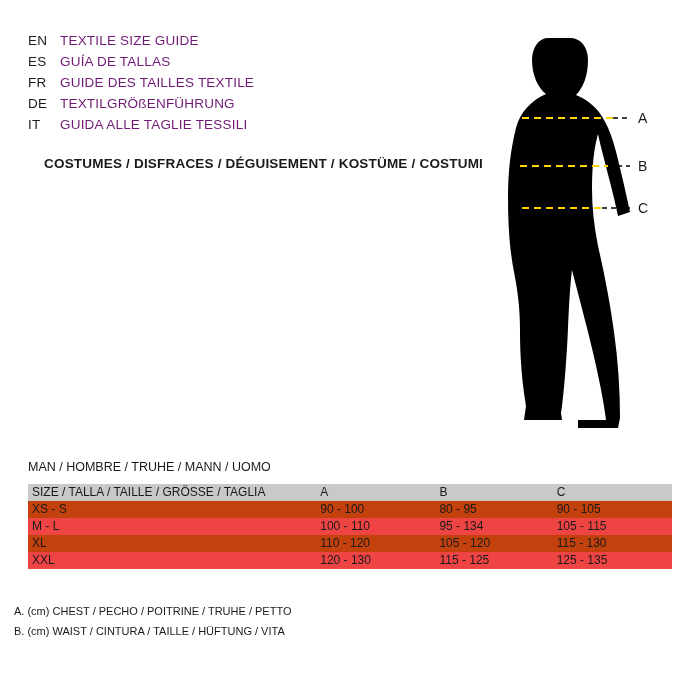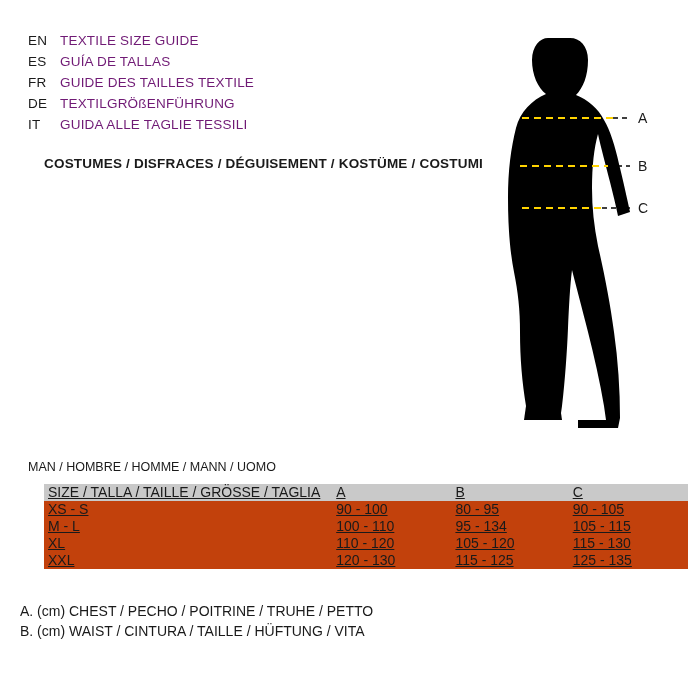--- a/index.html
+++ b/index.html
@@ -70,56 +70,55 @@
   .section-title {
     position: absolute;
     left: 28px;
     top: 460px;
     font-size: 12.5px;
     color: #1a1a1a;
     white-space: nowrap;
   }
   table.size-table {
     position: absolute;
-    left: 44px;
+    left: 28px;
     top: 484px;
     width: 644px;
     border-collapse: collapse;
-    font-size: 14px;
-    color: #1a1a1a;
-    text-decoration: underline;
+    font-size: 12px;
+    color: #1a1a1a;
   }
   table.size-table th,
   table.size-table td {
     padding: 0;
     height: 17px;
     line-height: 17px;
     font-weight: normal;
     text-align: left;
   }
   table.size-table thead tr {
     background: #c9c9c9;
   }
   table.size-table tbody tr.odd {
     background: #c2410c;
   }
   table.size-table tbody tr.even {
-    background: #c2410c;
+    background: #ef4444;
   }
   .col-size { width: 290px; padding-left: 4px !important; }
   .col-a { width: 120px; }
   .col-b { width: 118px; }
   .col-c { width: 116px; }
 
   
   .legend {
     position: absolute;
-    left: 20px;
+    left: 14px;
     top: 601px;
-    font-size: 14px;
+    font-size: 11px;
     color: #1a1a1a;
   }
   .legend div {
     height: 20px;
     line-height: 20px;
     white-space: nowrap;
   }
 </style>
 </head>
 <body>
@@ -205,21 +204,21 @@
       </g>
 
       <g>
         <line x1="52" y1="188" x2="132" y2="188" stroke="#ffd400" stroke-width="2" stroke-dasharray="7,5"></line>
         <line x1="132" y1="188" x2="160" y2="188" stroke="#000000" stroke-width="1.6" stroke-dasharray="5,4"></line>
         <text x="168" y="193" font-family="Liberation Sans, sans-serif" font-size="14" fill="#1a1a1a">C</text>
       </g>
     </svg>
   </div>
 
-  <div class="section-title">MAN / HOMBRE / HOMME / MANN / UOMO</div>
+  <div class="section-title">MAN / HOMBRE / TRUHE / MANN / UOMO</div>
 
   <table class="size-table">
     <thead>
       <tr>
         <th class="col-size">SIZE / TALLA / TAILLE / GRÖSSE / TAGLIA</th>
         <th class="col-a">A</th>
         <th class="col-b">B</th>
         <th class="col-c">C</th>
       </tr>
     </thead>

